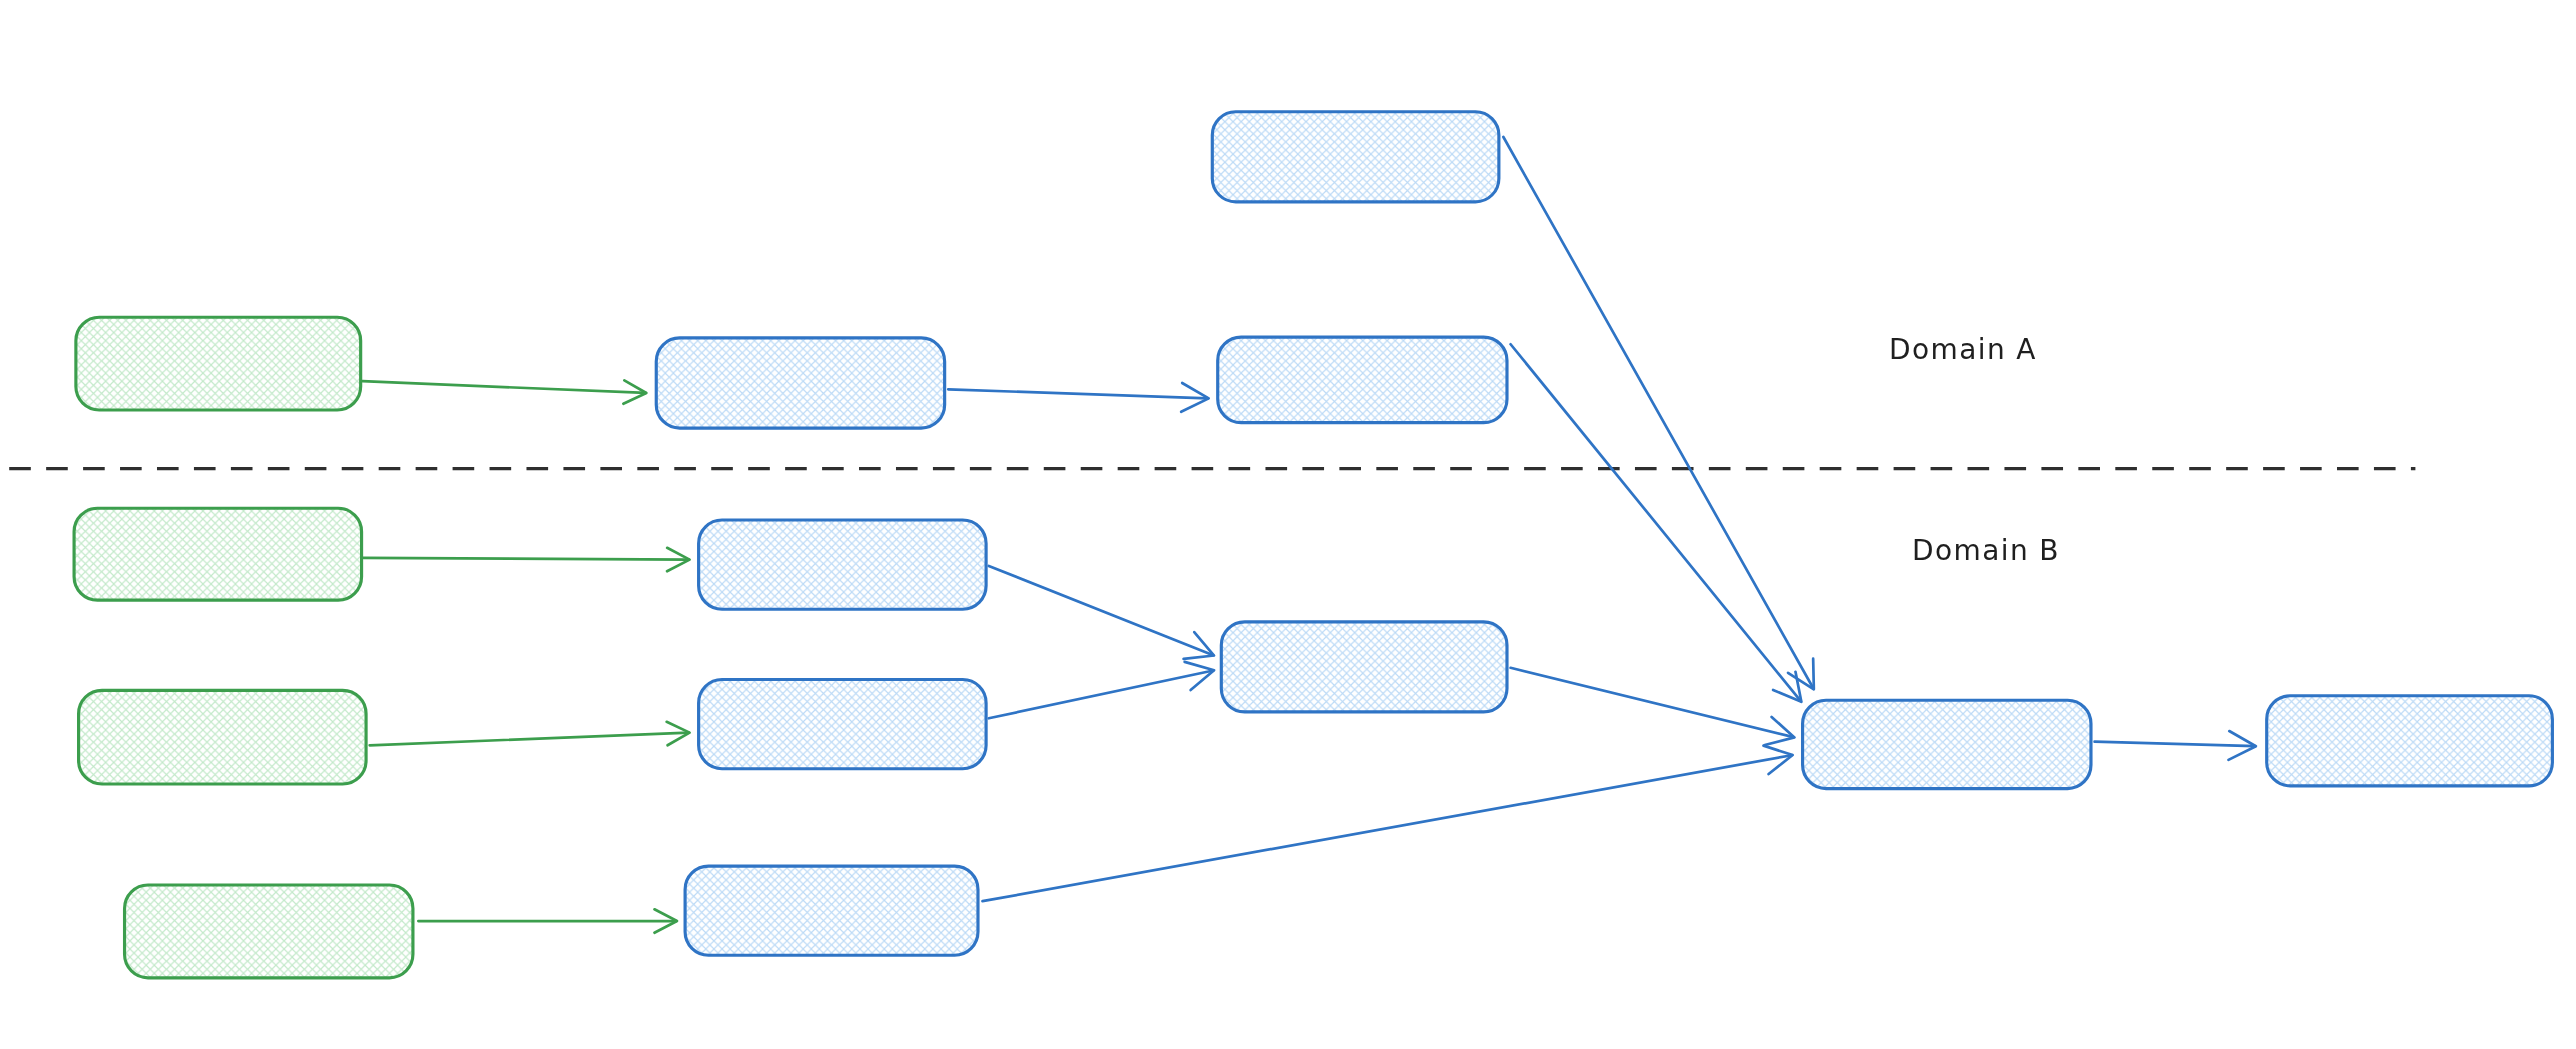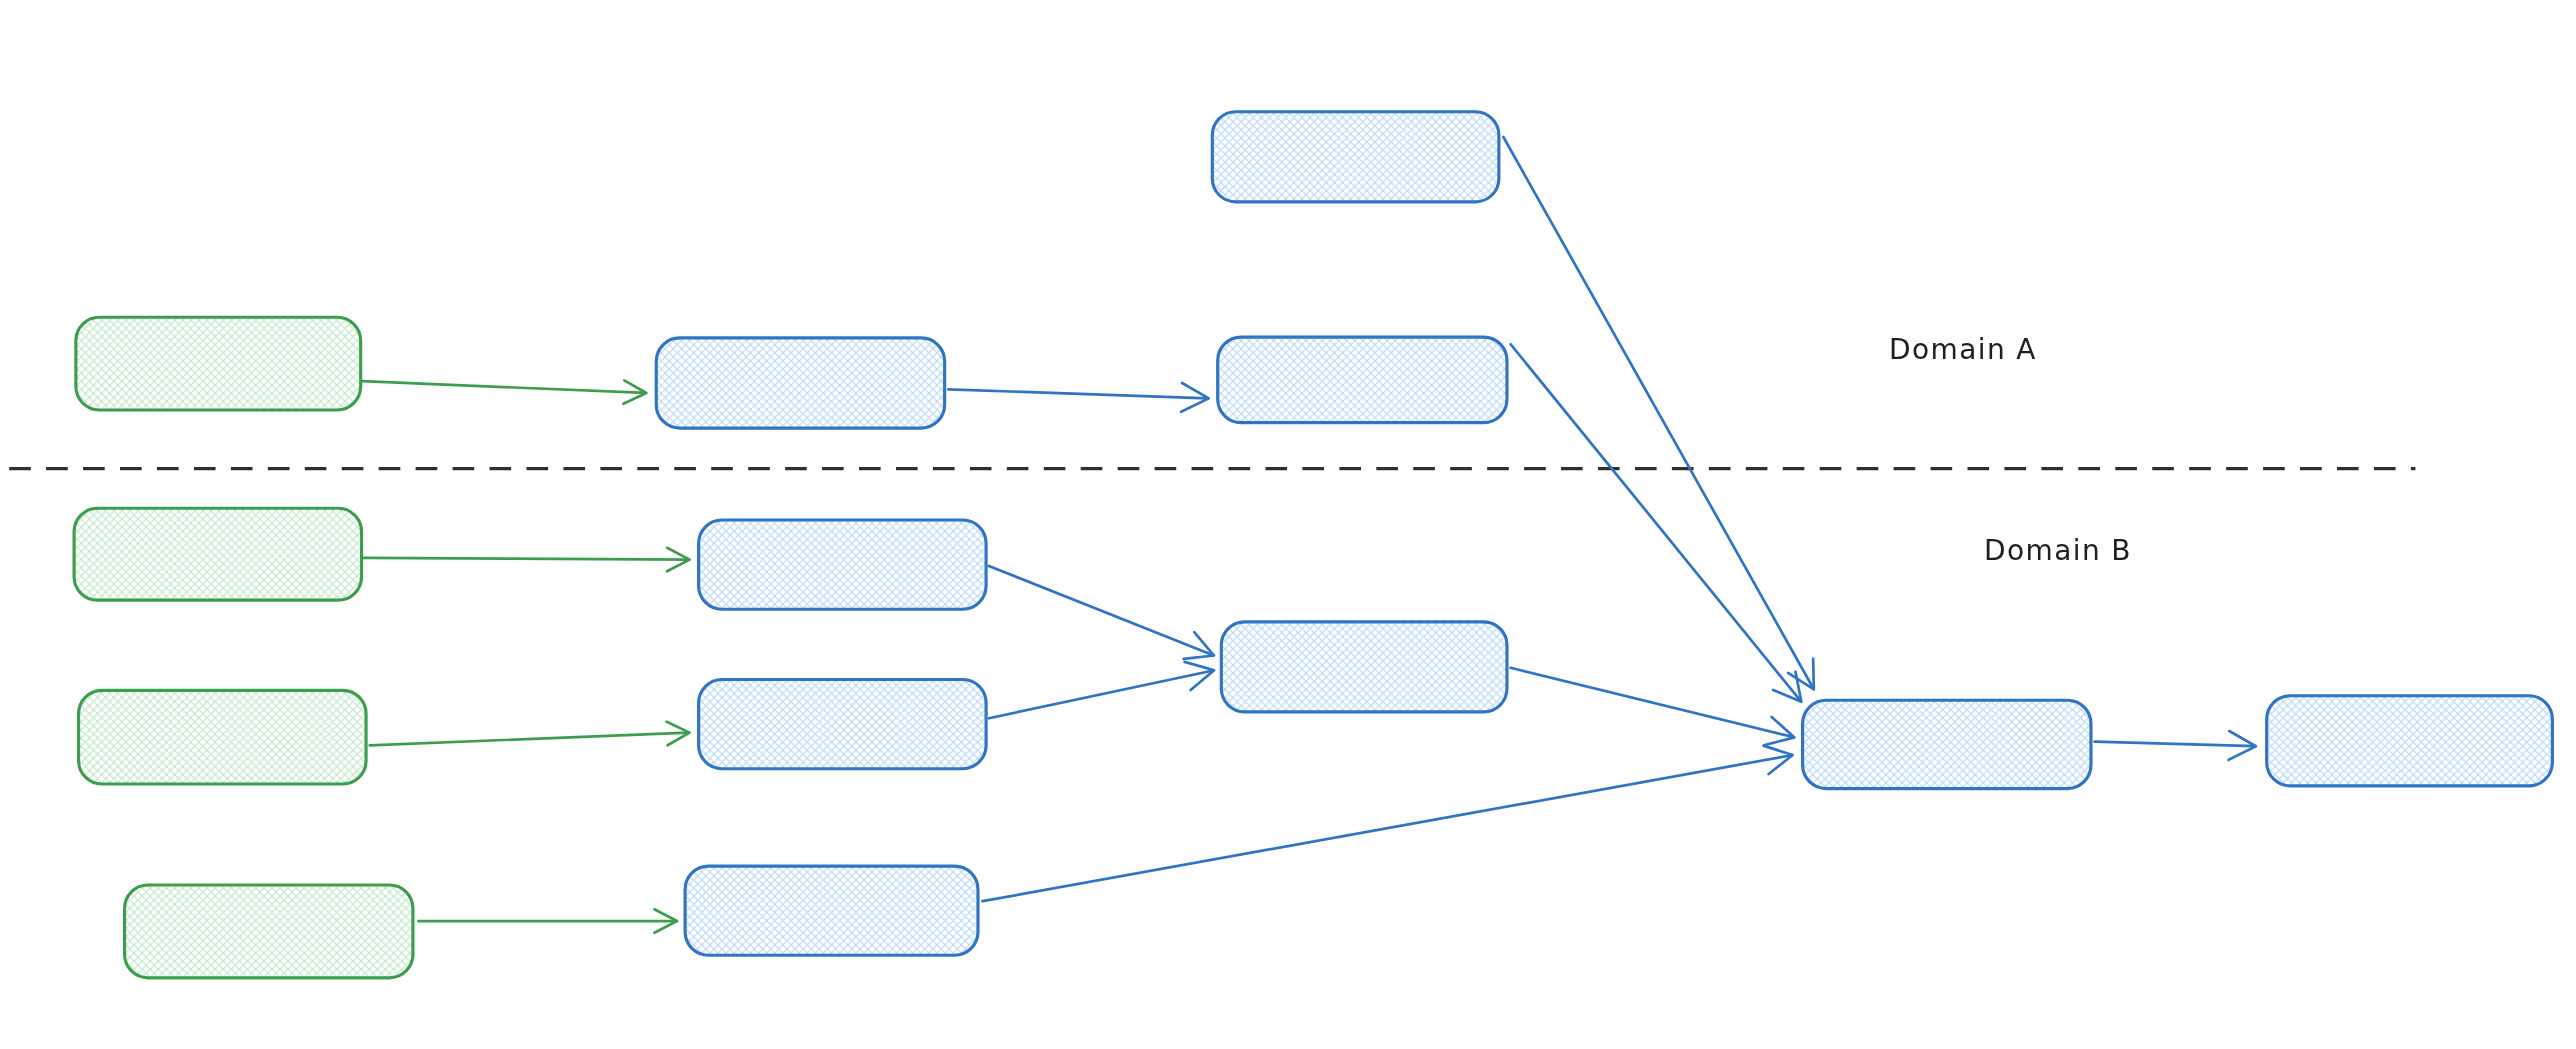--- a/index.html
+++ b/index.html
@@ -90,16 +90,16 @@
       <rect class="node blue" x="775" y="754" width="319" height="99" rx="26"></rect>
       <rect class="node blue" x="1355" y="690" width="317" height="100" rx="26"></rect>
       <rect class="node green" x="138" y="982" width="320" height="103" rx="26"></rect>
       <rect class="node blue" x="760" y="961" width="325" height="99" rx="26"></rect>
       <rect class="node blue" x="2000" y="777" width="320" height="98" rx="26"></rect>
       <rect class="node blue" x="2515" y="772" width="317" height="100" rx="26"></rect>
     </g>
   </svg>
 
   <div class="label" style="left:1889px; top:333px;">Domain A</div>
-  <div class="label" style="left:1984px; top:534px;">Domain B</div>
+  <div class="label" style="left:1912px; top:534px;">Domain B</div>
 
 </div>
 
 
 </body></html>

